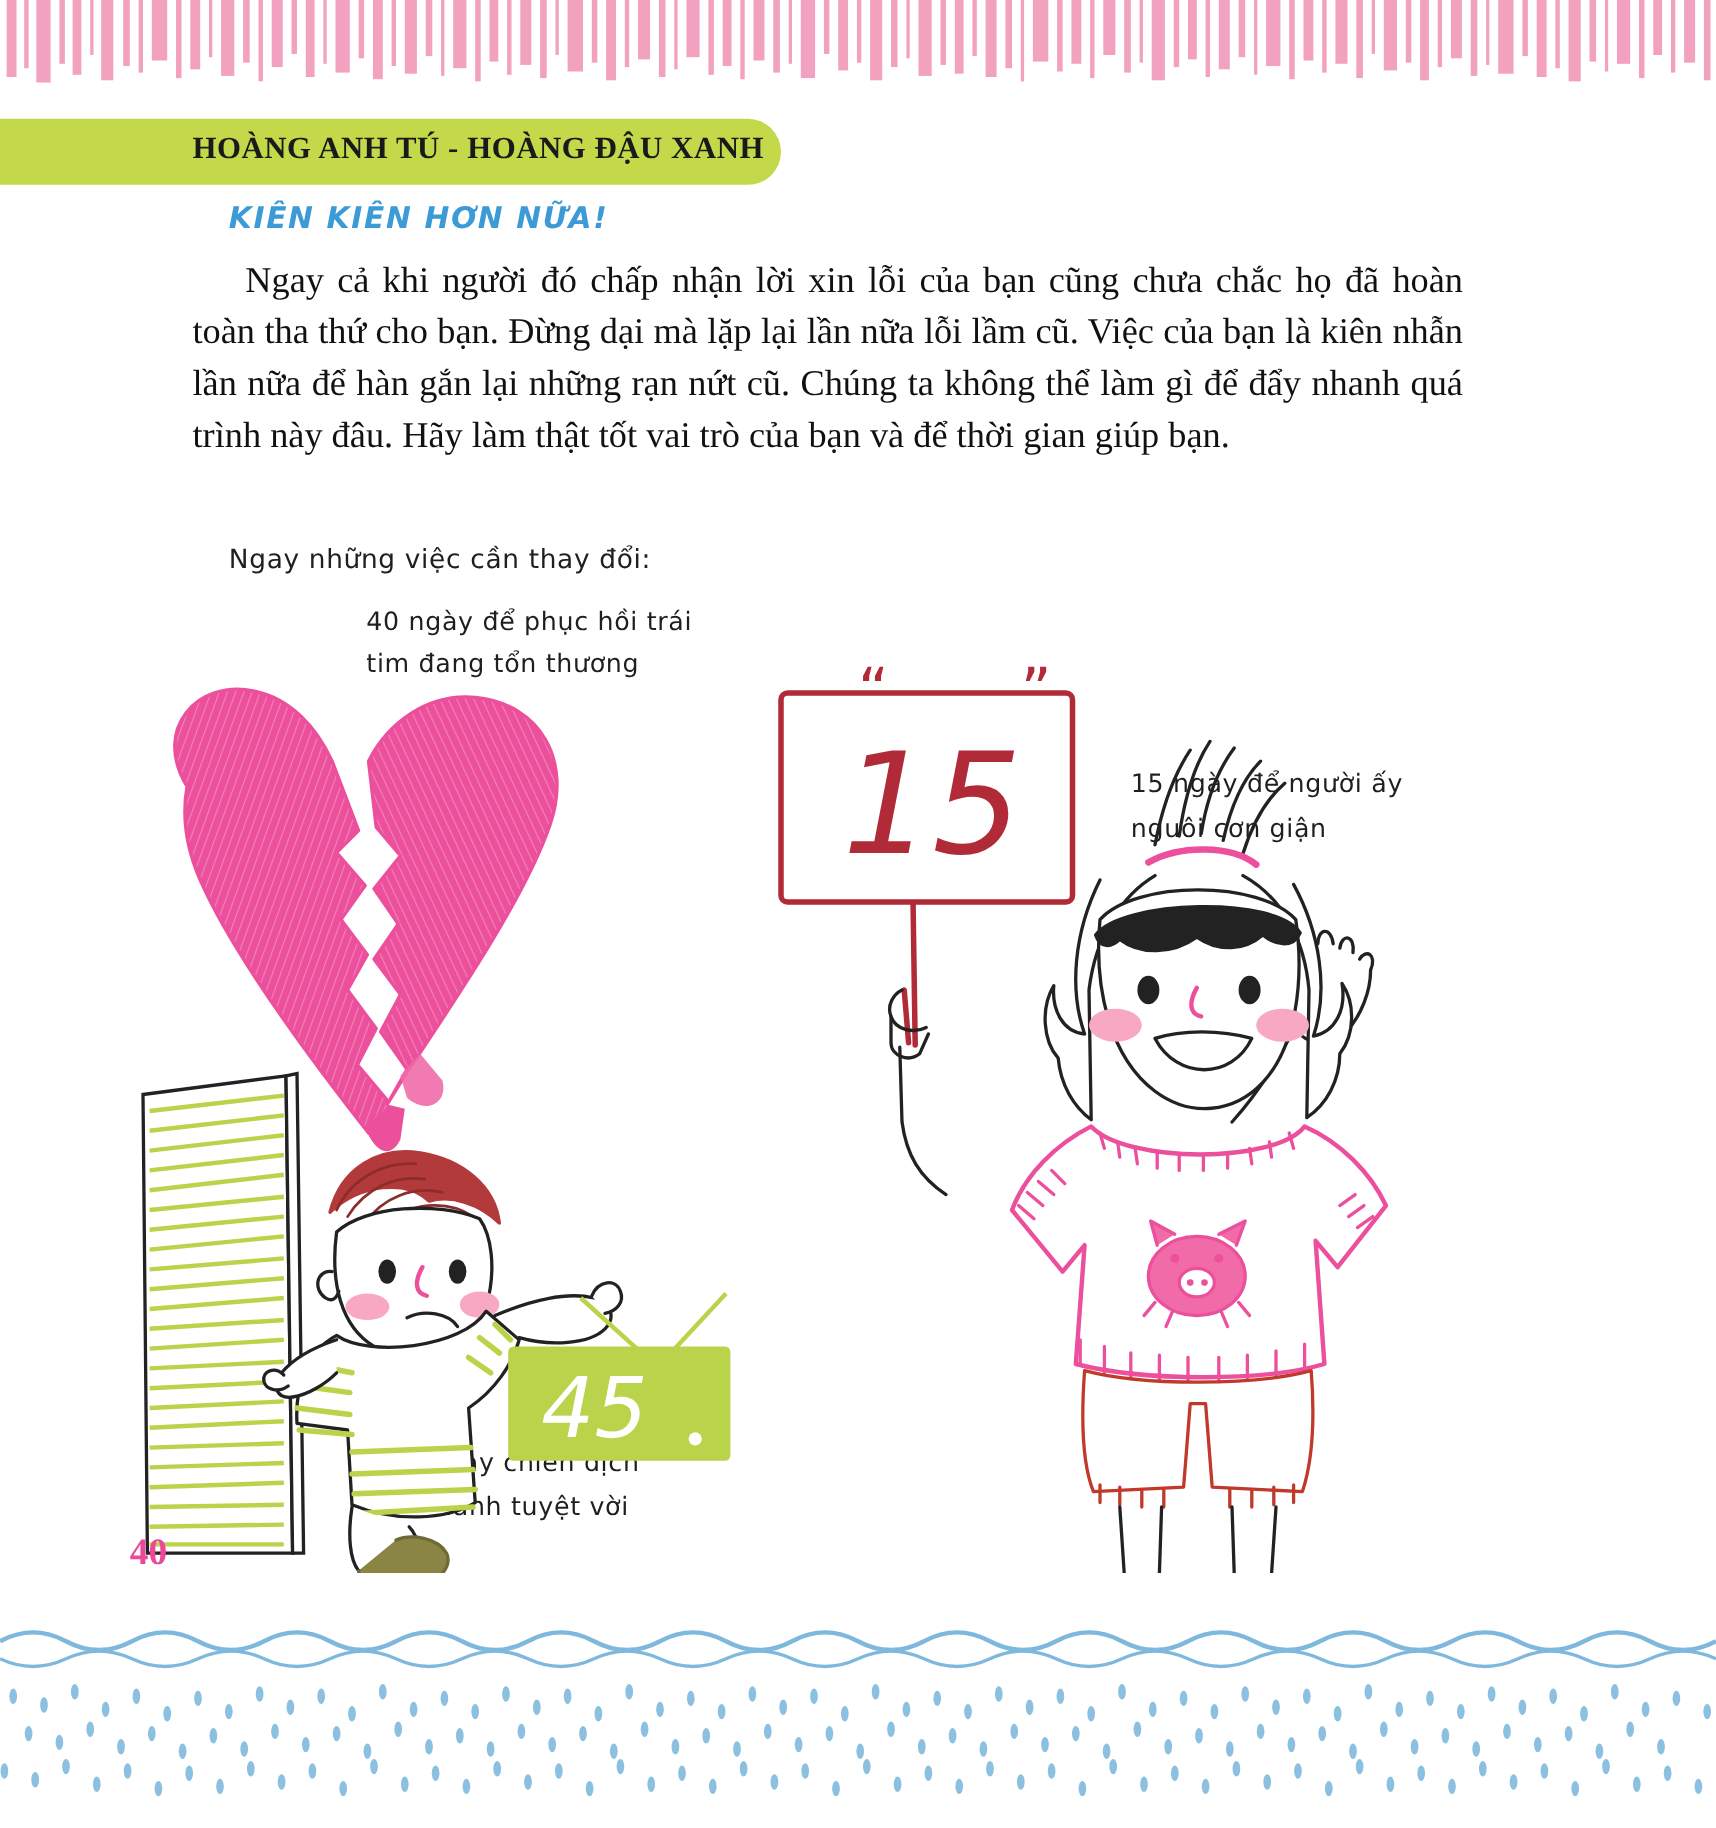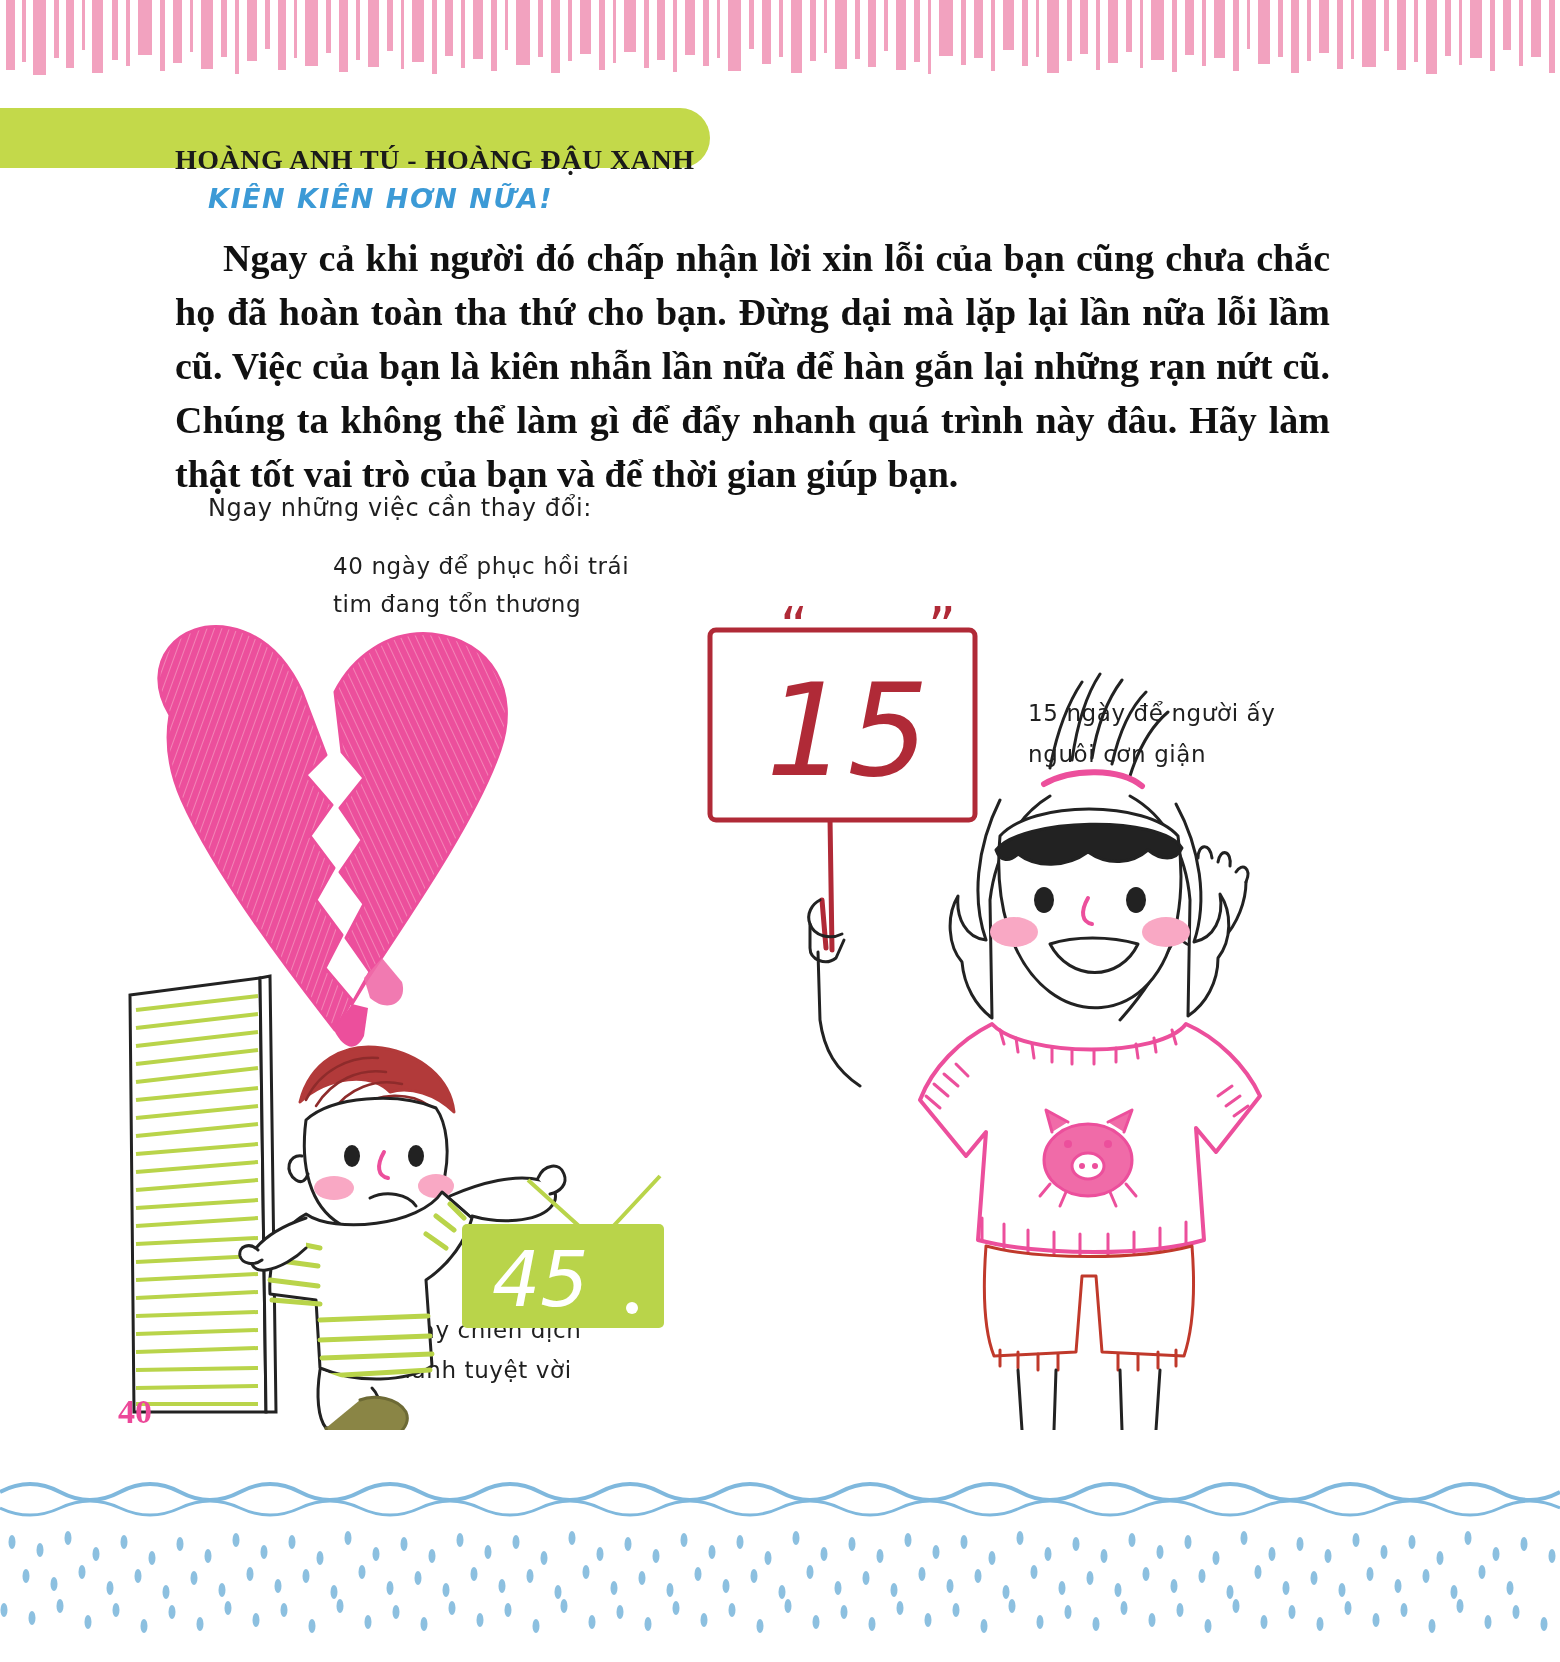--- a/index.html
+++ b/index.html
@@ -38,21 +38,20 @@
   .header-pill-text {
     position: absolute;
     top: 120px;
     left: 175px;
     font-family: "Liberation Serif", serif;
     font-size: 28px;
     font-weight: bold;
     letter-spacing: 0.5px;
     color: #1a1a1a;
     white-space: nowrap;
-    margin-top: 24px;
   }
 
   
   .section-title {
     position: absolute;
     top: 183px;
     left: 208px;
     font-family: "DejaVu Sans", sans-serif;
     font-size: 27px;
     font-weight: bold;
@@ -62,26 +61,25 @@
     white-space: nowrap;
   }
 
   
   .body-text {
     position: absolute;
     top: 232px;
     left: 175px;
     width: 1155px;
     font-family: "Liberation Serif", serif;
-    font-size: 38px;
+    font-size: 33px;
     line-height: 1.42;
     color: #111111;
     text-align: justify;
     text-indent: 48px;
-    font-weight: bold;
   }
 
   
   .hand {
     position: absolute;
     font-family: "DejaVu Sans", sans-serif;
     color: #1f1f1f;
     white-space: pre;
     letter-spacing: 0.6px;
   }

